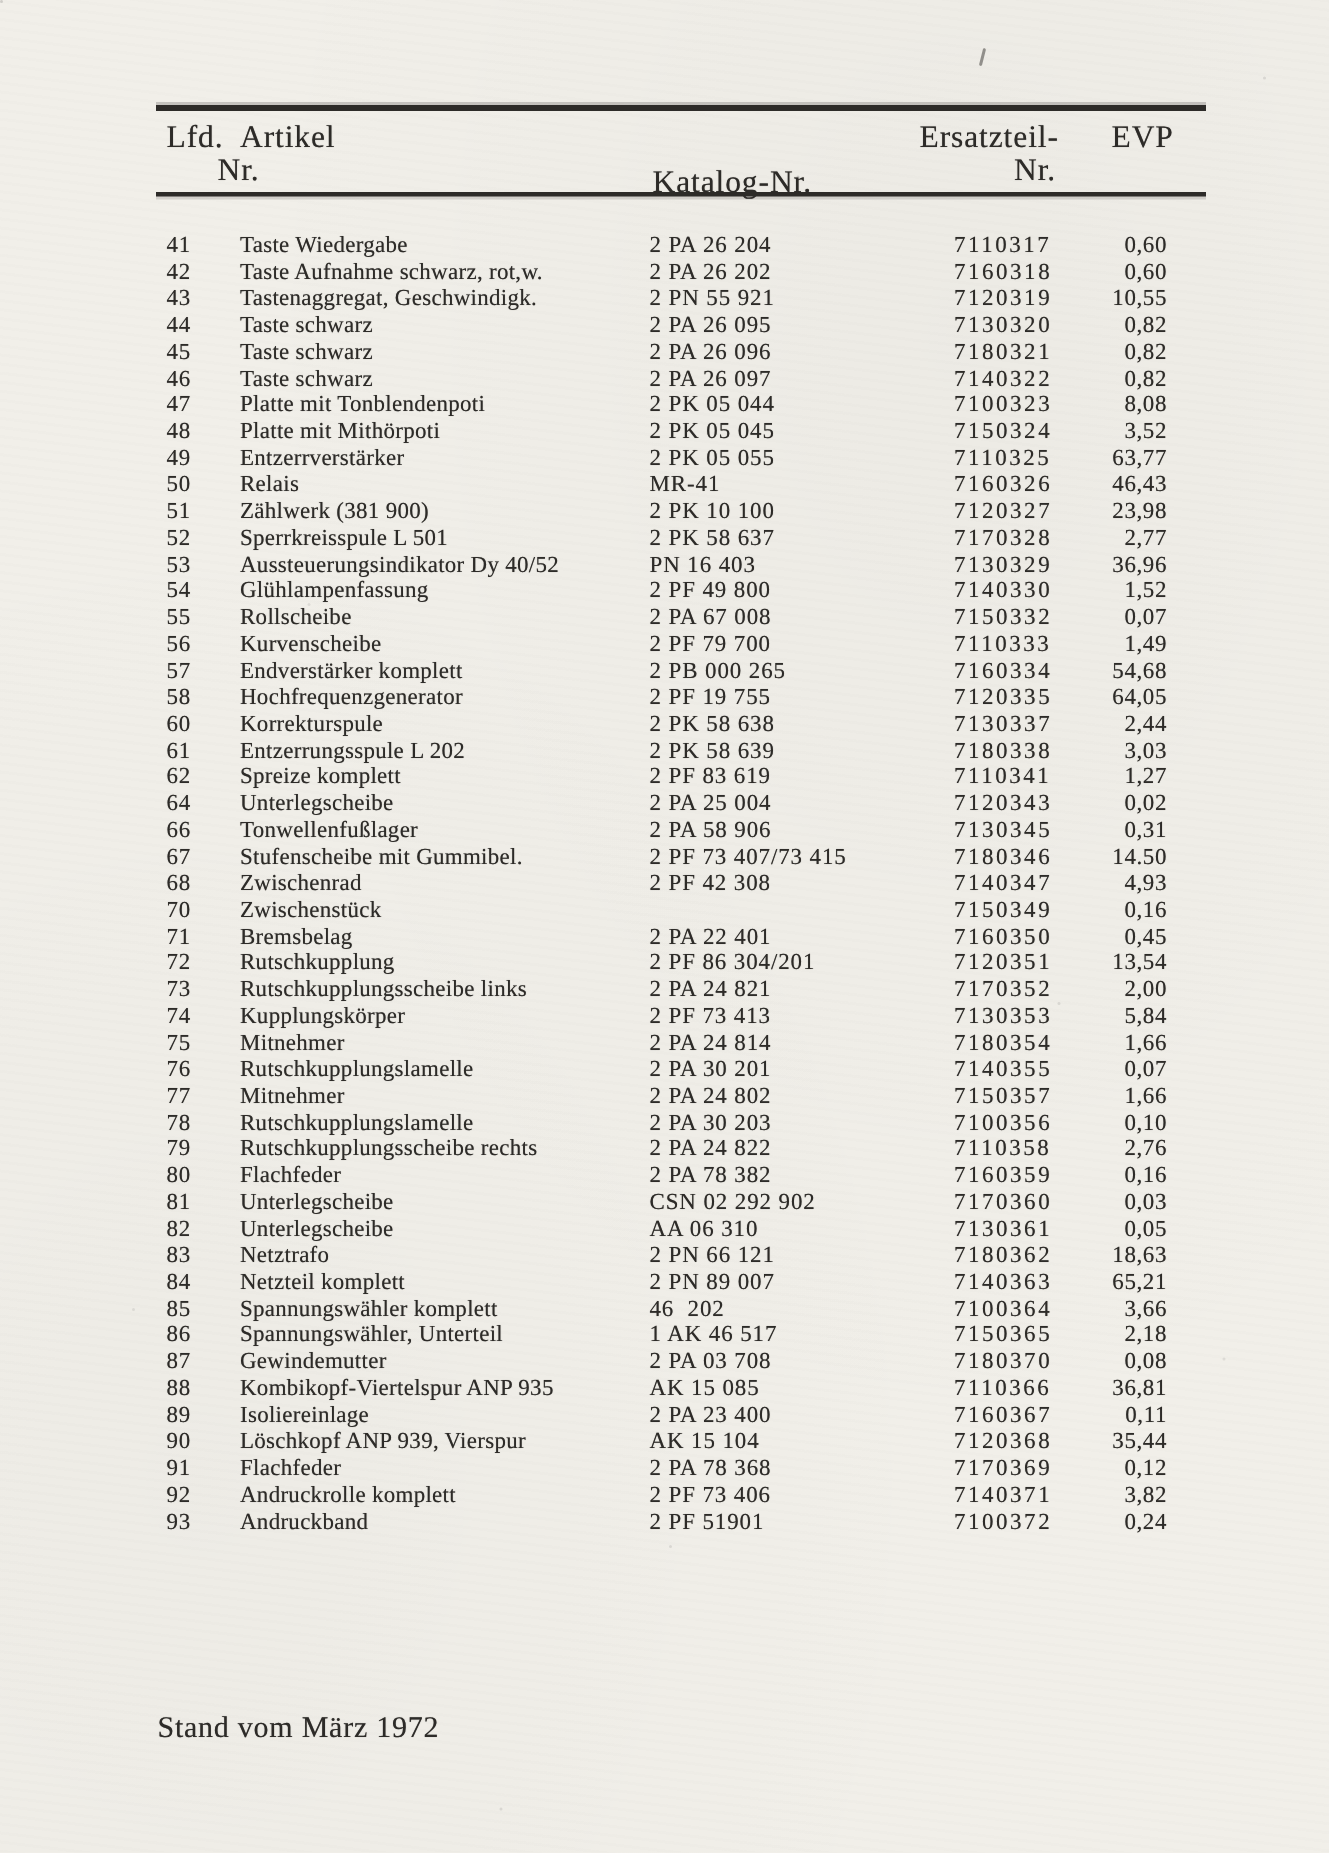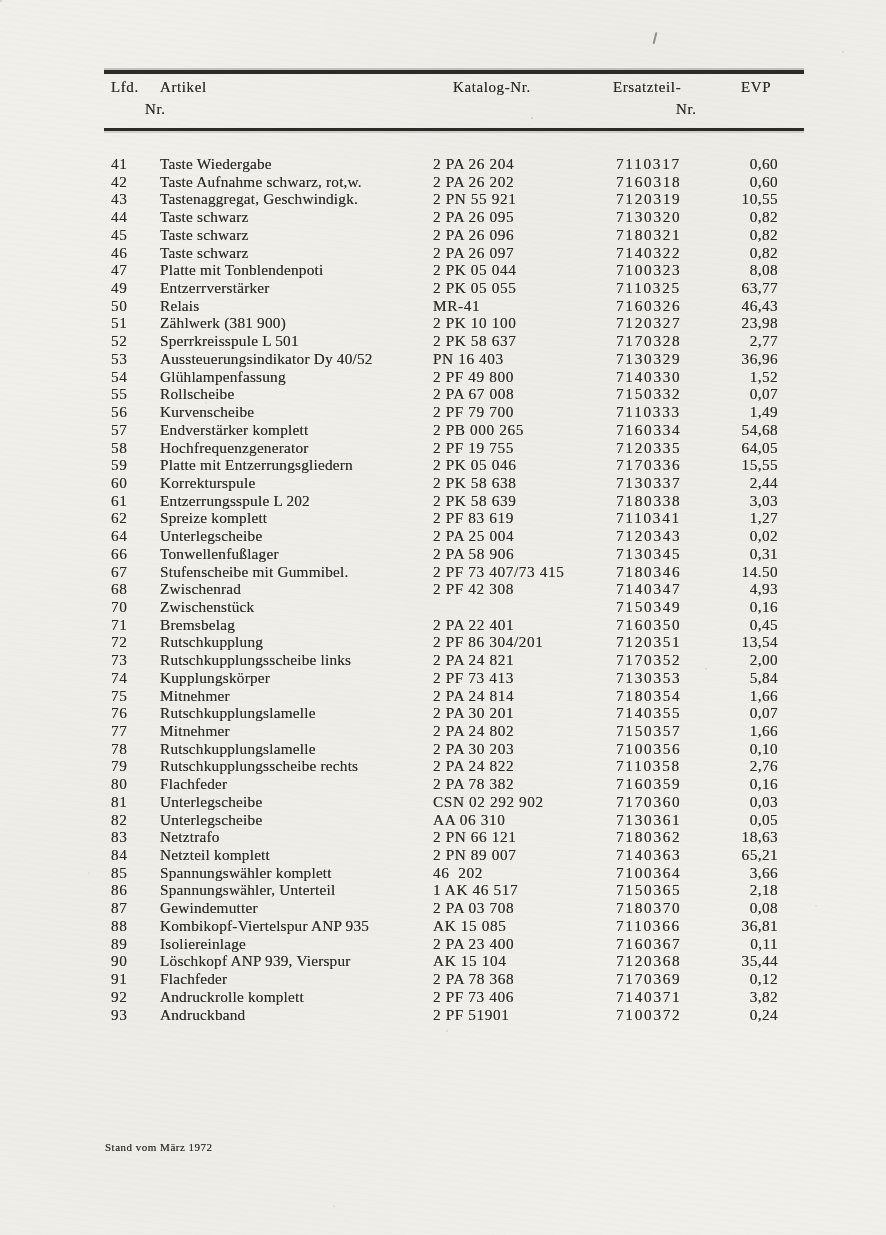--- a/index.html
+++ b/index.html
@@ -10,40 +10,40 @@
       radial-gradient(ellipse at 15% 80%, rgba(0,0,0,0.015), transparent 50%),
       repeating-linear-gradient(7deg, rgba(0,0,0,0.008) 0 2px, transparent 2px 6px),
       var(--paper, #f1efe9);
     font-family:"Liberation Serif","DejaVu Serif",serif;
     color:var(--ink, #2d2b28);
   }
   .page{position:absolute;inset:0;}
   .rule{position:absolute;left:104px;width:700px;background:var(--ink,#2d2b28);}
   .rule-top{top:70px;height:4px;box-shadow:0 -2px 0 rgba(45,43,40,0.22);}
   .rule-head{top:128px;height:3px;box-shadow:0 2px 0 rgba(45,43,40,0.15);}
-  .hdr{position:absolute;font-size:15px;letter-spacing:0.6px;white-space:pre;
+  .hdr{position:absolute;font-size:21px;letter-spacing:0.6px;white-space:pre;
        text-shadow:0 0 0.5px rgba(45,43,40,0.65);}
   .hdr.l1{top:79px;}
   .hdr.l2{top:101px;margin-left:34px;}
   .hdr-lfd{left:111px;}
   .hdr-artikel{left:160px;}
-  .hdr-katalog{left:453px;}
+  .hdr-katalog{left:435px;margin-top:30px;}
   .hdr-ersatz{left:613px;}
   .hdr-ersatz2{left:642px;}
   .hdr-evp{left:741px;}
   .rows{position:absolute;left:0;top:155px;width:886px;}
   .row{position:relative;height:17.72px;}
   .c{position:absolute;top:0;font-size:15.3px;white-space:pre;line-height:17.72px;
      text-shadow:0 0 0.5px rgba(45,43,40,0.6);}
   .c.nr{left:111px;letter-spacing:0.5px;}
   .c.artikel{left:160px;letter-spacing:0.2px;}
   .c.katalog{left:433px;letter-spacing:0.6px;}
-  .c.ersatz{left:616px;letter-spacing:1.7px;}
+  .c.ersatz{left:636px;letter-spacing:1.7px;}
   .c.evp{left:690px;width:88px;text-align:right;letter-spacing:0.4px;}
-  .footer{position:absolute;left:105px;top:1141px;font-size:11px;letter-spacing:0.5px;
+  .footer{position:absolute;left:105px;top:1141px;font-size:20px;letter-spacing:0.5px;
           white-space:pre;text-shadow:0 0 0.5px rgba(45,43,40,0.6);}
   .slash-artifact{position:absolute;left:654px;top:32px;width:1.5px;height:12px;
           background:rgba(70,68,64,0.55);transform:rotate(14deg);border-radius:1px;}
   .specks{position:absolute;left:0;top:0;width:2px;height:2px;border-radius:50%;
           background:rgba(60,58,54,0.18);
           box-shadow:531px 117px 0 rgba(60,58,54,0.20), 842px 51px 0 rgba(60,58,54,0.12),
                      205px 402px 0 rgba(60,58,54,0.10), 705px 668px 0 rgba(60,58,54,0.12),
                      88px 872px 0 rgba(60,58,54,0.10), 446px 1030px 0 rgba(60,58,54,0.12),
                      815px 905px 0 rgba(60,58,54,0.10), 333px 1205px 0 rgba(60,58,54,0.12);}
 </style>
@@ -117,20 +117,27 @@
   </div>
 
   <div class="row">
     <span class="c nr">47</span>
     <span class="c artikel">Platte mit Tonblendenpoti</span>
     <span class="c katalog">2 PK 05 044</span>
     <span class="c ersatz">7100323</span>
     <span class="c evp">8,08</span>
   </div>
 
+  <div class="row">
+    <span class="c nr">48</span>
+    <span class="c artikel">Platte mit Mithörpoti</span>
+    <span class="c katalog">2 PK 05 045</span>
+    <span class="c ersatz">7150324</span>
+    <span class="c evp">3,52</span>
+  </div>
 
   <div class="row">
     <span class="c nr">49</span>
     <span class="c artikel">Entzerrverstärker</span>
     <span class="c katalog">2 PK 05 055</span>
     <span class="c ersatz">7110325</span>
     <span class="c evp">63,77</span>
   </div>
 
   <div class="row">
@@ -198,27 +205,20 @@
   </div>
 
   <div class="row">
     <span class="c nr">58</span>
     <span class="c artikel">Hochfrequenzgenerator</span>
     <span class="c katalog">2 PF 19 755</span>
     <span class="c ersatz">7120335</span>
     <span class="c evp">64,05</span>
   </div>
 
-  <div class="row">
-    <span class="c nr">59</span>
-    <span class="c artikel">Platte mit Entzerrungsgliedern</span>
-    <span class="c katalog">2 PK 05 046</span>
-    <span class="c ersatz">7170336</span>
-    <span class="c evp">15,55</span>
-  </div>
 
   <div class="row">
     <span class="c nr">60</span>
     <span class="c artikel">Korrekturspule</span>
     <span class="c katalog">2 PK 58 638</span>
     <span class="c ersatz">7130337</span>
     <span class="c evp">2,44</span>
   </div>
 
   <div class="row">

